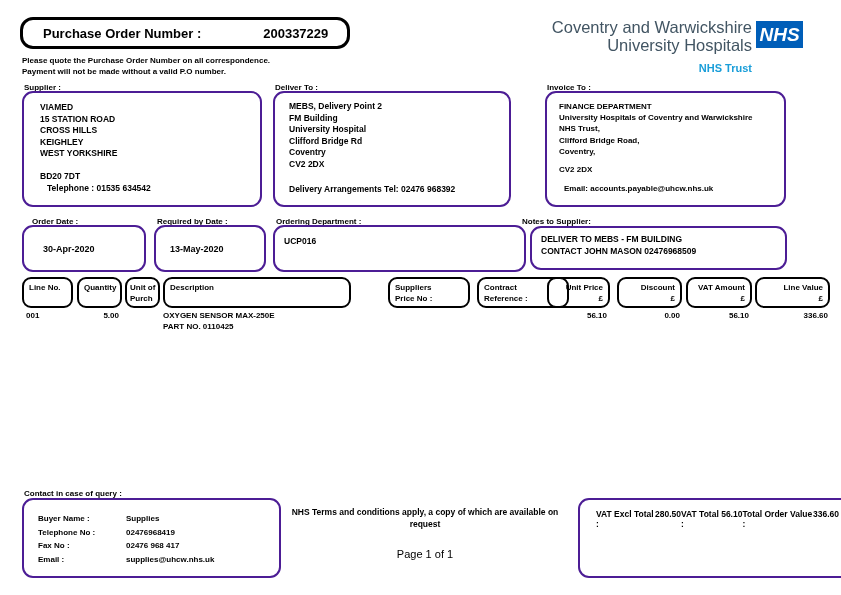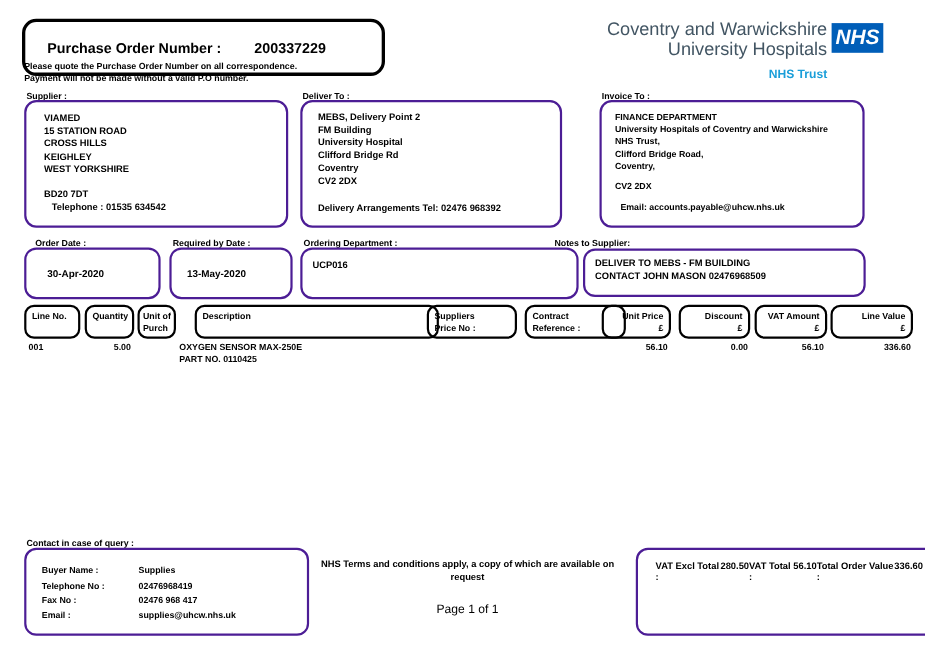--- a/index.html
+++ b/index.html
@@ -13,23 +13,23 @@
   .b { font-weight:bold; }
   .box { border:2px solid #4c1d95; border-radius:11px; }
   .hdr { border:2px solid #000; border-radius:9px; font-size:8px; font-weight:bold;
          padding:3px 5px; line-height:11px; height:31px; }
   .t8  { font-size:8px; }
   .addr { font-weight:bold; line-height:11.6px; }
   .right { text-align:right; }
   .nowrap { white-space:nowrap; }
 
   
-  .po-box { left:20px; top:17px; width:330px; height:52px; border:3px solid #000;
+  .po-box { left:20px; top:17px; width:330px; height:32px; border:3px solid #000;
             border-radius:13px; display:flex; align-items:center; padding-left:20px;
-            font-size:13px; font-weight:bold; }
+            font-size:13px; font-weight:bold;gap:32px; }
   .po-box .num { margin-left:30px; }
 
   
   .logo-text { left:430px; top:18px; width:322px; text-align:right;
                font-size:16.5px; line-height:18px; color:#425563; }
   .nhs-box { left:756px; top:21px; width:47px; height:27px; background:#005EB8;
              color:#fff; display:flex; align-items:center; justify-content:center;
              font-size:19px; font-weight:bold; font-style:italic; }
   .nhs-trust { left:430px; top:62px; width:322px; text-align:right;
                font-size:11px; font-weight:bold; color:#1a9ed9; }
@@ -117,21 +117,21 @@
   <div class="nowrap">Coventry,</div>
   <div style="height:7px;"></div>
   <div>CV2 2DX</div>
   <div style="height:8px;"></div>
   <div style="padding-left:5px;">Email: accounts.payable@uhcw.nhs.uk</div>
 </div>
 
 <div class="abs seclbl" style="left:32px; top:217px;">Order Date :</div>
 <div class="abs seclbl" style="left:157px; top:217px;">Required by Date :</div>
 <div class="abs seclbl" style="left:276px; top:217px;">Ordering Department :</div>
-<div class="abs seclbl" style="left:504px; top:217px;">Notes to Supplier:</div>
+<div class="abs seclbl" style="left:522px; top:217px;">Notes to Supplier:</div>
 
 <div class="abs box date-box" style="left:22px; width:124px; padding-left:19px;">
   <span>30-Apr-2020</span>
 </div>
 <div class="abs box date-box" style="left:154px; width:112px; padding-left:14px;">
   <span>13-May-2020</span>
 </div>
 <div class="abs box dept-box">
   <div>UCP016</div>
 </div>
@@ -143,21 +143,21 @@
 <div class="abs hdr" style="left:22px; top:277px; width:51px;">
   <div>Line No.</div>
 </div>
 <div class="abs hdr" style="left:77px; top:277px; width:45px;">
   <div>Quantity</div>
 </div>
 <div class="abs hdr" style="left:125px; top:277px; width:35px; padding-left:3px; padding-right:2px;">
   <div>Unit of</div>
   <div>Purch</div>
 </div>
-<div class="abs hdr" style="left:177px; top:277px; width:222px; ">
+<div class="abs hdr" style="left:163px; top:277px; width:188px; ">
   <div>Description</div>
 </div>
 <div class="abs hdr" style="left:388px; top:277px; width:82px;">
   <div>Suppliers</div>
   <div>Price No :</div>
 </div>
 <div class="abs hdr" style="left:477px; top:277px; width:92px;">
   <div>Contract</div>
   <div>Reference :</div>
 </div>

